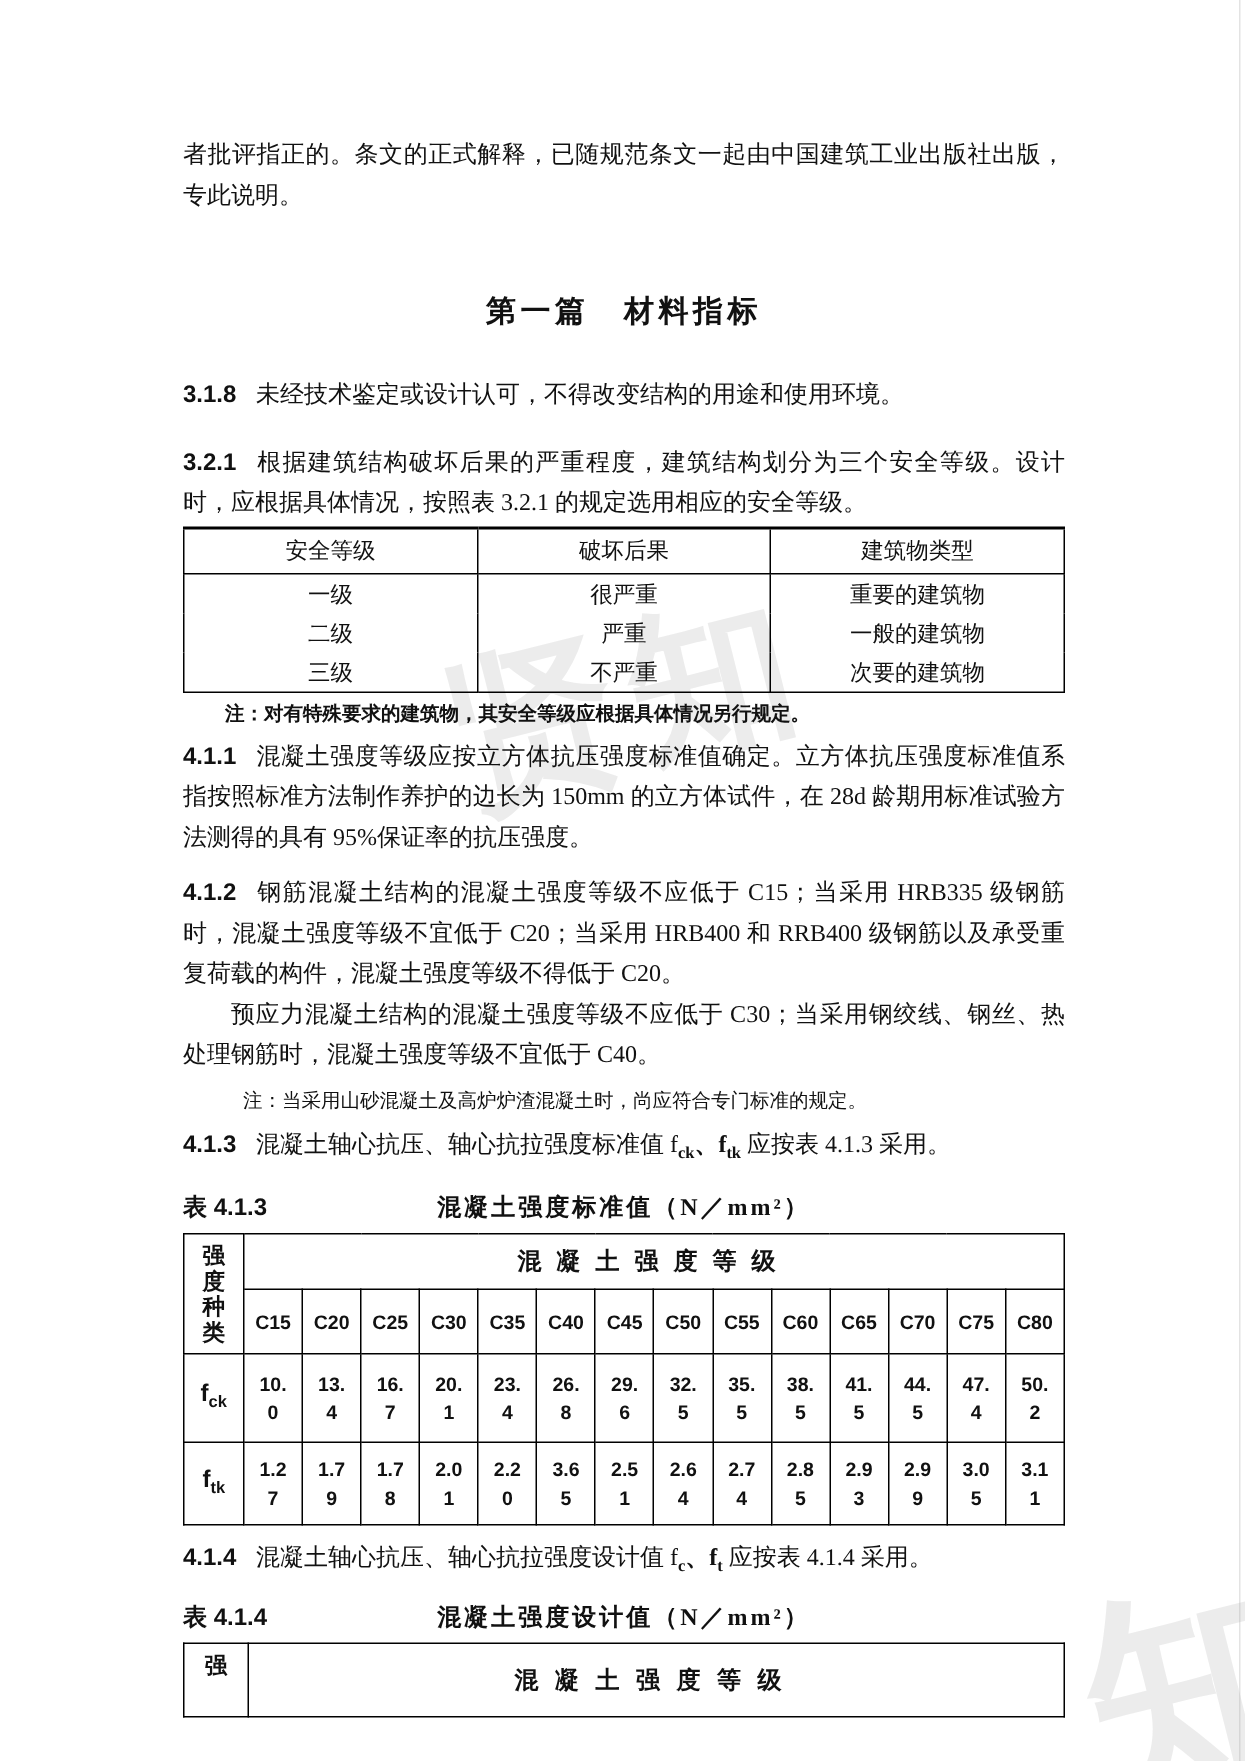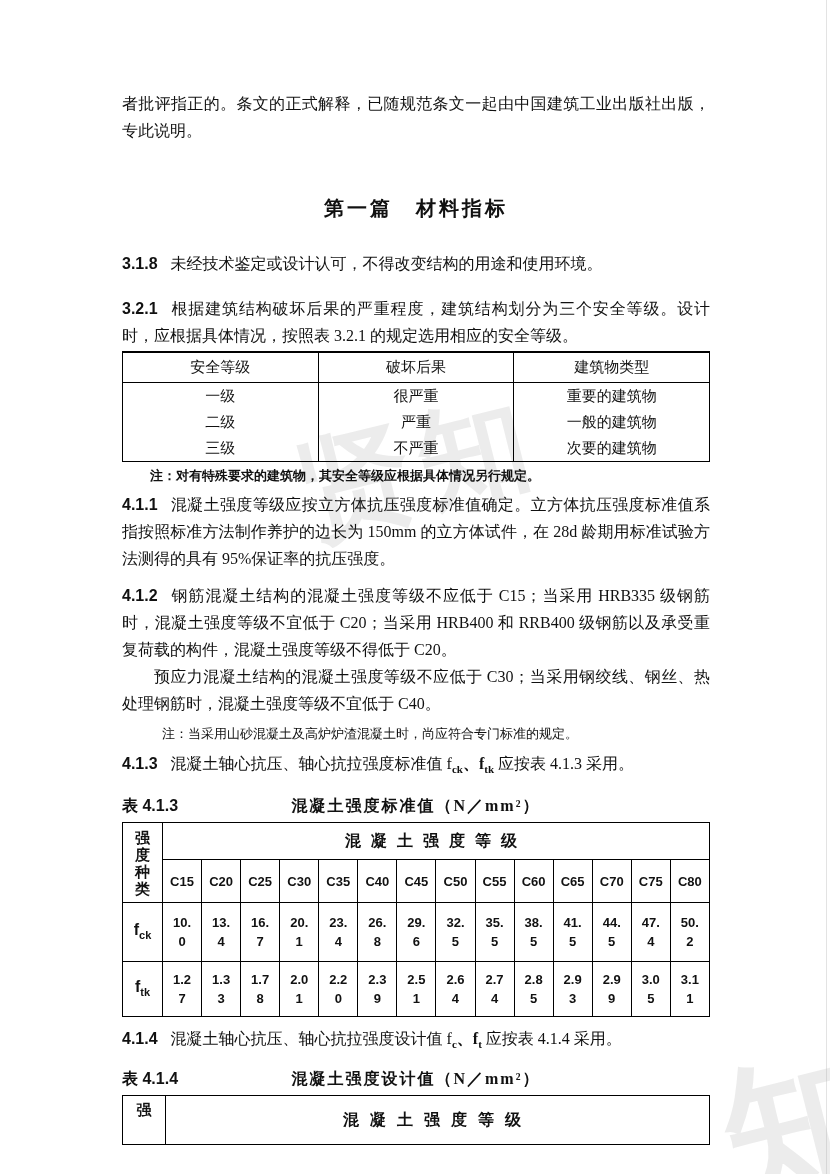--- a/index.html
+++ b/index.html
@@ -185,25 +185,25 @@
         <td>35.5</td>
         <td>38.5</td>
         <td>41.5</td>
         <td>44.5</td>
         <td>47.4</td>
         <td>50.2</td>
       </tr>
       <tr class="vals vals2">
         <td class="rowlab"><span>f</span><sub class="sym">tk</sub></td>
         <td>1.27</td>
-        <td>1.33</td>
+        <td>1.79</td>
         <td>1.78</td>
         <td>2.01</td>
         <td>2.20</td>
-        <td>2.39</td>
+        <td>3.65</td>
         <td>2.51</td>
         <td>2.64</td>
         <td>2.74</td>
         <td>2.85</td>
         <td>2.93</td>
         <td>2.99</td>
         <td>3.05</td>
         <td>3.11</td>
       </tr>
     </tbody>

